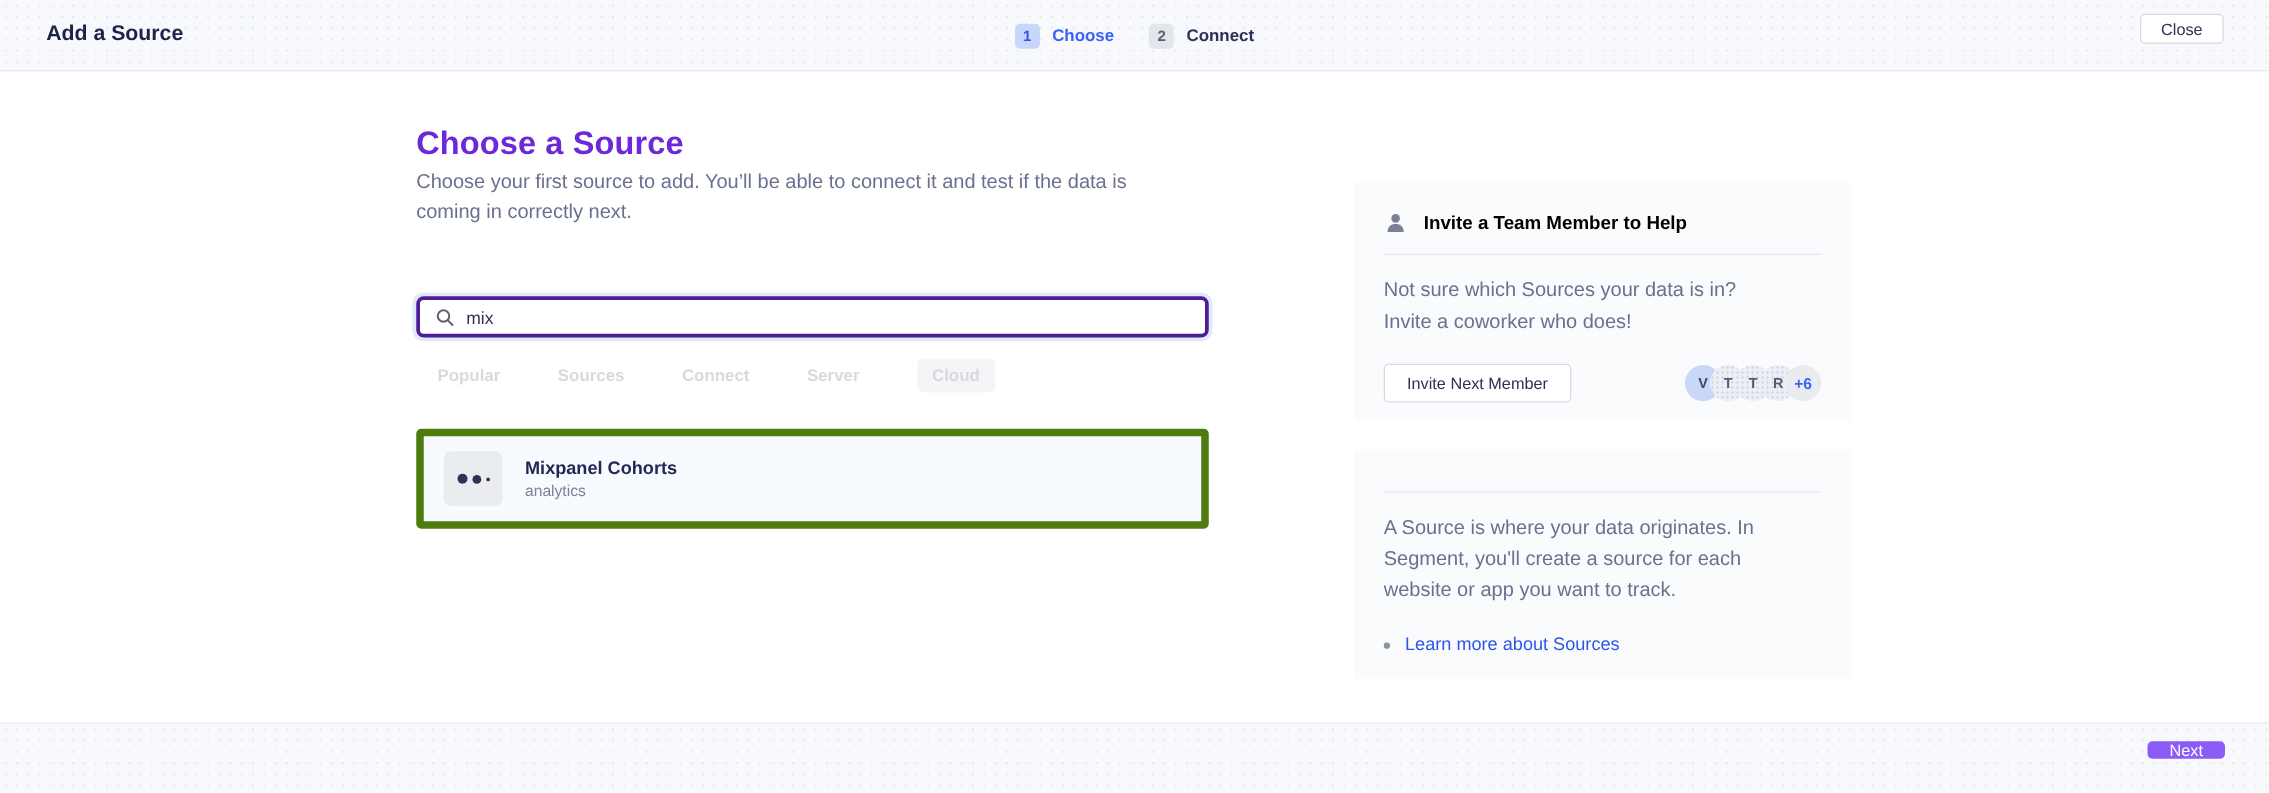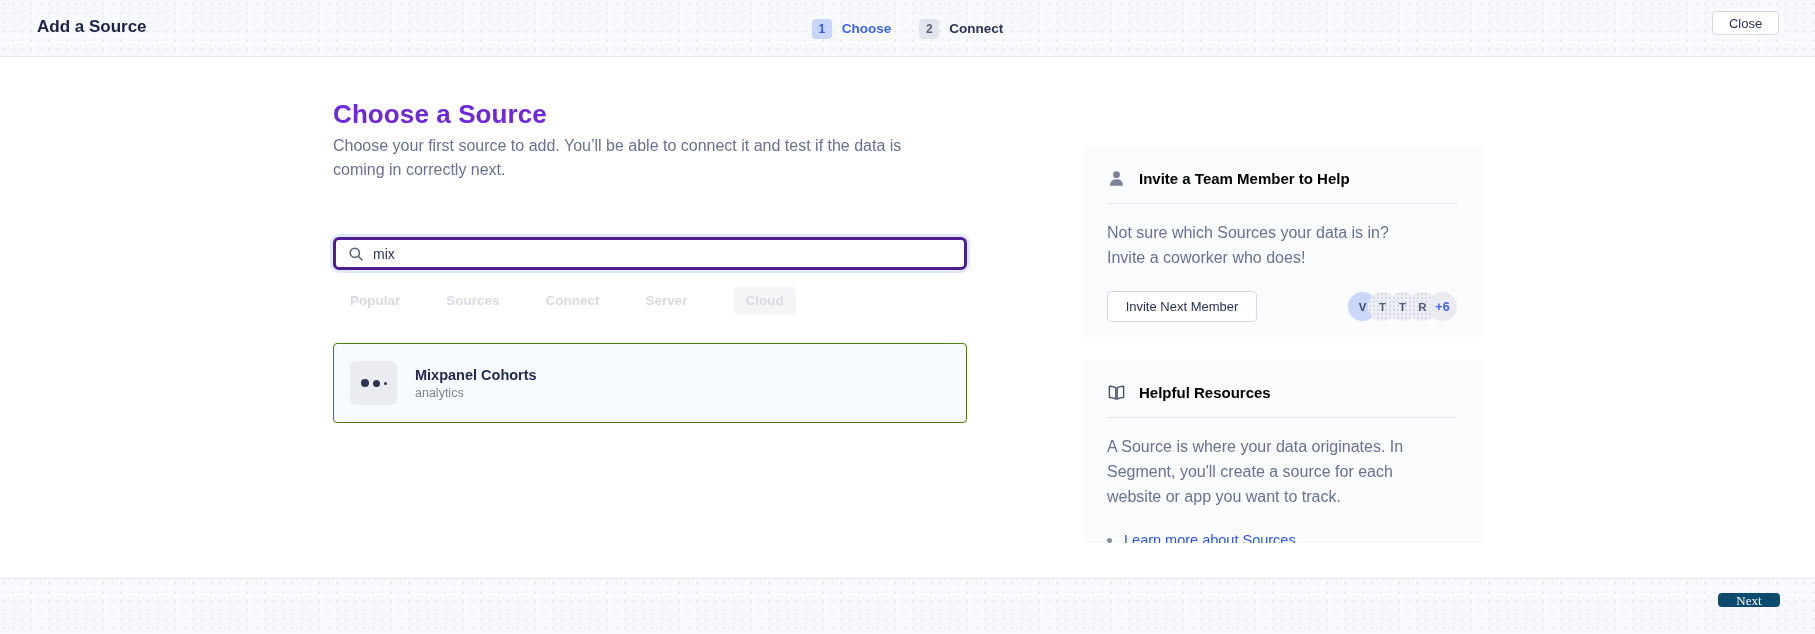--- a/index.html
+++ b/index.html
@@ -77,21 +77,21 @@
   #tabs {
     position: absolute; left: 350px; top: 286px; height: 28px;
     display: flex; align-items: center; gap: 46px;
     opacity: 0.18;
   }
   .tab { font-size: 13.5px; font-weight: 600; color: #2b3254; cursor: pointer; }
   .tab.pill { background: #caccd6; border-radius: 4px; padding: 6px 12px; }
 
   #source-card {
     position: absolute; left: 333px; top: 343px; width: 634px; height: 80px;
-    background: #f7faff; border: 1px solid #4d7c0f; border-radius: 4px;
+    background: #f7faff; border: 6px solid #4d7c0f; border-radius: 4px;
     display: flex; align-items: center; padding: 0 16px; gap: 18px;
     cursor: pointer;
   }
   .source-logo {
     width: 47px; height: 44px; border-radius: 6px; background: #ebecf0;
     display: flex; align-items: center; justify-content: center; gap: 4px;
     flex-shrink: 0;
   }
   .dot { background: #2d3354; border-radius: 50%; }
   .dot.d1 { width: 8px; height: 8px; }
@@ -135,22 +135,22 @@
   .avatar.more { background-image: none; background-color: #e9ebf1; color: #3b63f3; font-size: 12.5px; }
 
   #resource-links { margin-top: 23px; list-style: none; }
   #resource-links li { display: flex; align-items: center; gap: 12px; }
   .bullet { width: 5px; height: 5px; border-radius: 50%; background: #8a90a5; flex-shrink: 0; }
   .link { font-size: 14.5px; color: #2d56e8; text-decoration: none; cursor: pointer; }
 
   
   #next-btn {
     position: absolute; right: 35px; top: 593px; width: 62px; height: 14px;
-    background: #0c4a6e; color: #ffffff; border: none; border-radius: 4px;
-    font-size: 13px; font-family: Liberation Serif, serif; cursor: pointer;
+    background: #8b5cf6; color: #ffffff; border: none; border-radius: 4px;
+    font-size: 13px; font-family: Liberation Sans, sans-serif; cursor: pointer;
   }
 </style>
 </head>
 <body>
 
 <div id="app">
 
   <div id="topbar" class="bar"></div>
   <div id="page-title">Add a Source</div>
 
@@ -214,27 +214,20 @@
         <span class="avatar">V</span>
         <span class="avatar">T</span>
         <span class="avatar">T</span>
         <span class="avatar">R</span>
         <span class="avatar more">+6</span>
       </div>
     </div>
   </div>
 
   <div id="resources-panel" class="panel">
-    <div class="panel-header">
-      <svg class="panel-icon" viewBox="0 0 20 20">
-        <path d="M2.5 3.5 C5 3.5 7.5 4 9.3 5.2 L9.3 17 C7.5 15.8 5 15.3 2.5 15.3 Z" fill="none" stroke="#4a5068" stroke-width="1.5" stroke-linejoin="round"></path>
-        <path d="M17.5 3.5 C15 3.5 12.5 4 10.7 5.2 L10.7 17 C12.5 15.8 15 15.3 17.5 15.3 Z" fill="none" stroke="#4a5068" stroke-width="1.5" stroke-linejoin="round"></path>
-      </svg>
-      <span class="panel-title">Helpful Resources</span>
-    </div>
     <hr class="panel-divider">
     <p class="panel-body">A Source is where your data originates. In Segment, you'll create a source for each website or app you want to track.</p>
     <ul id="resource-links">
       <li>
         <span class="bullet"></span>
         <a class="link">Learn more about Sources</a>
       </li>
     </ul>
   </div>
 

